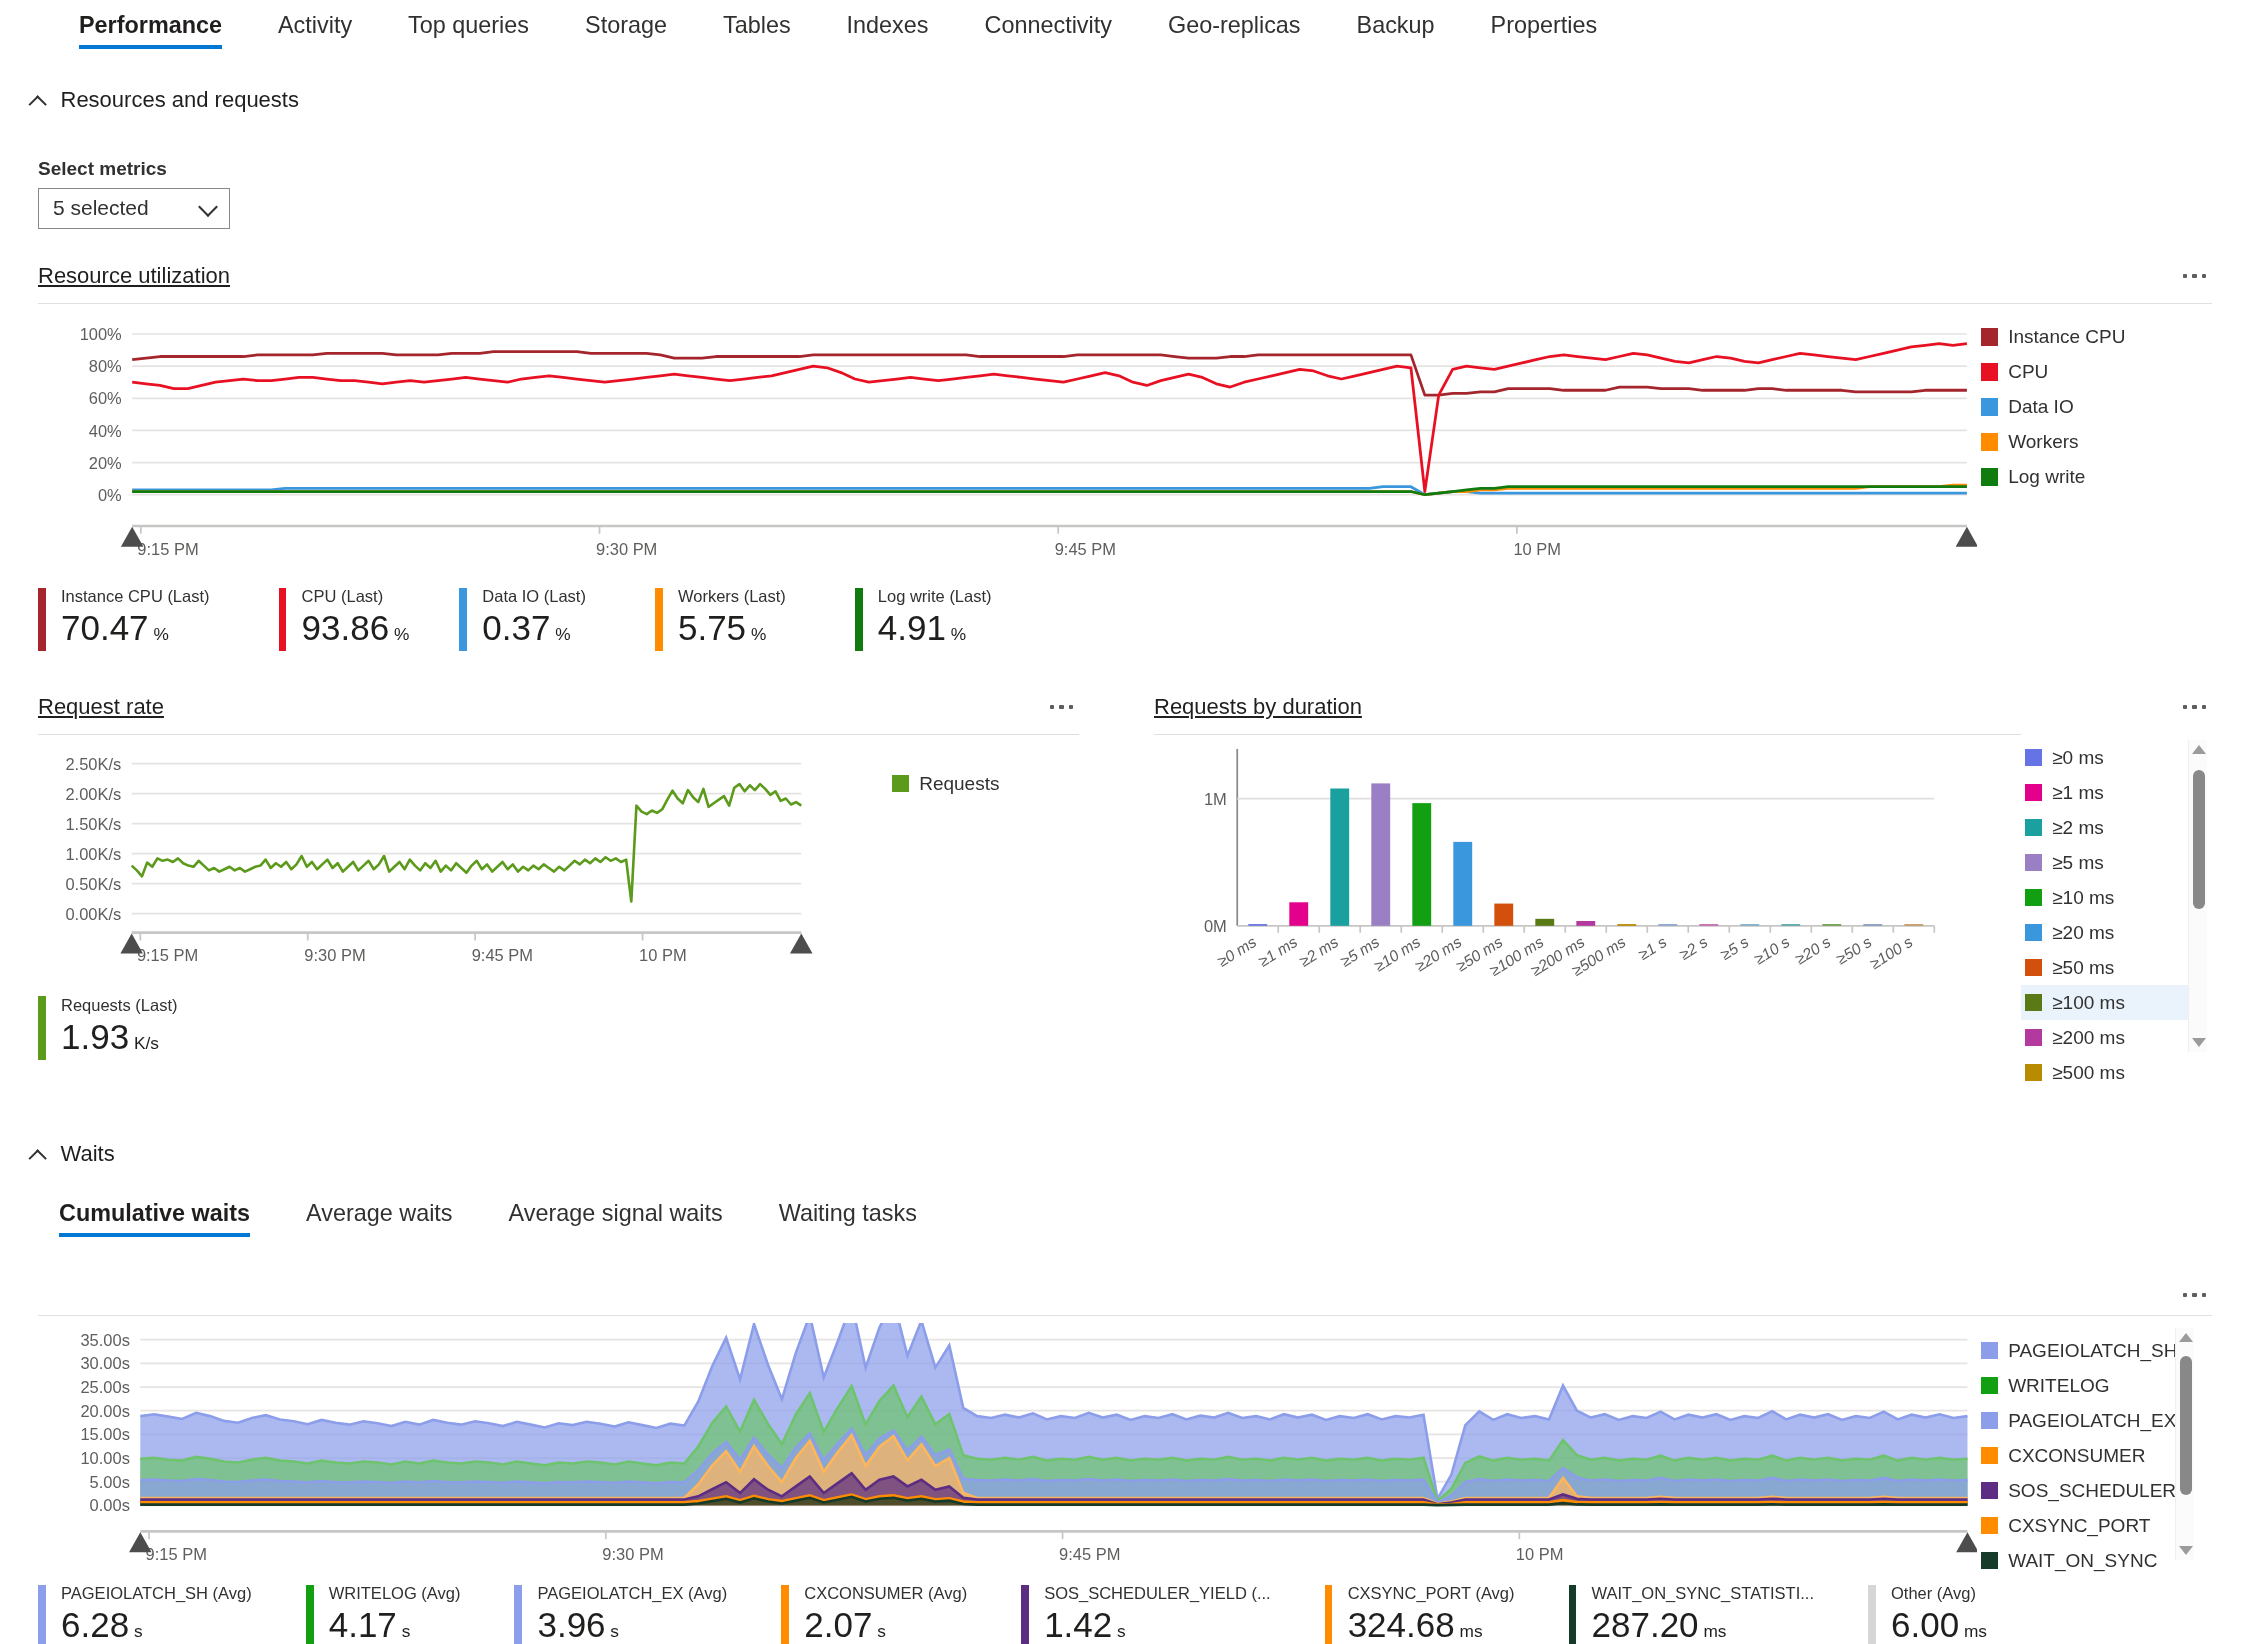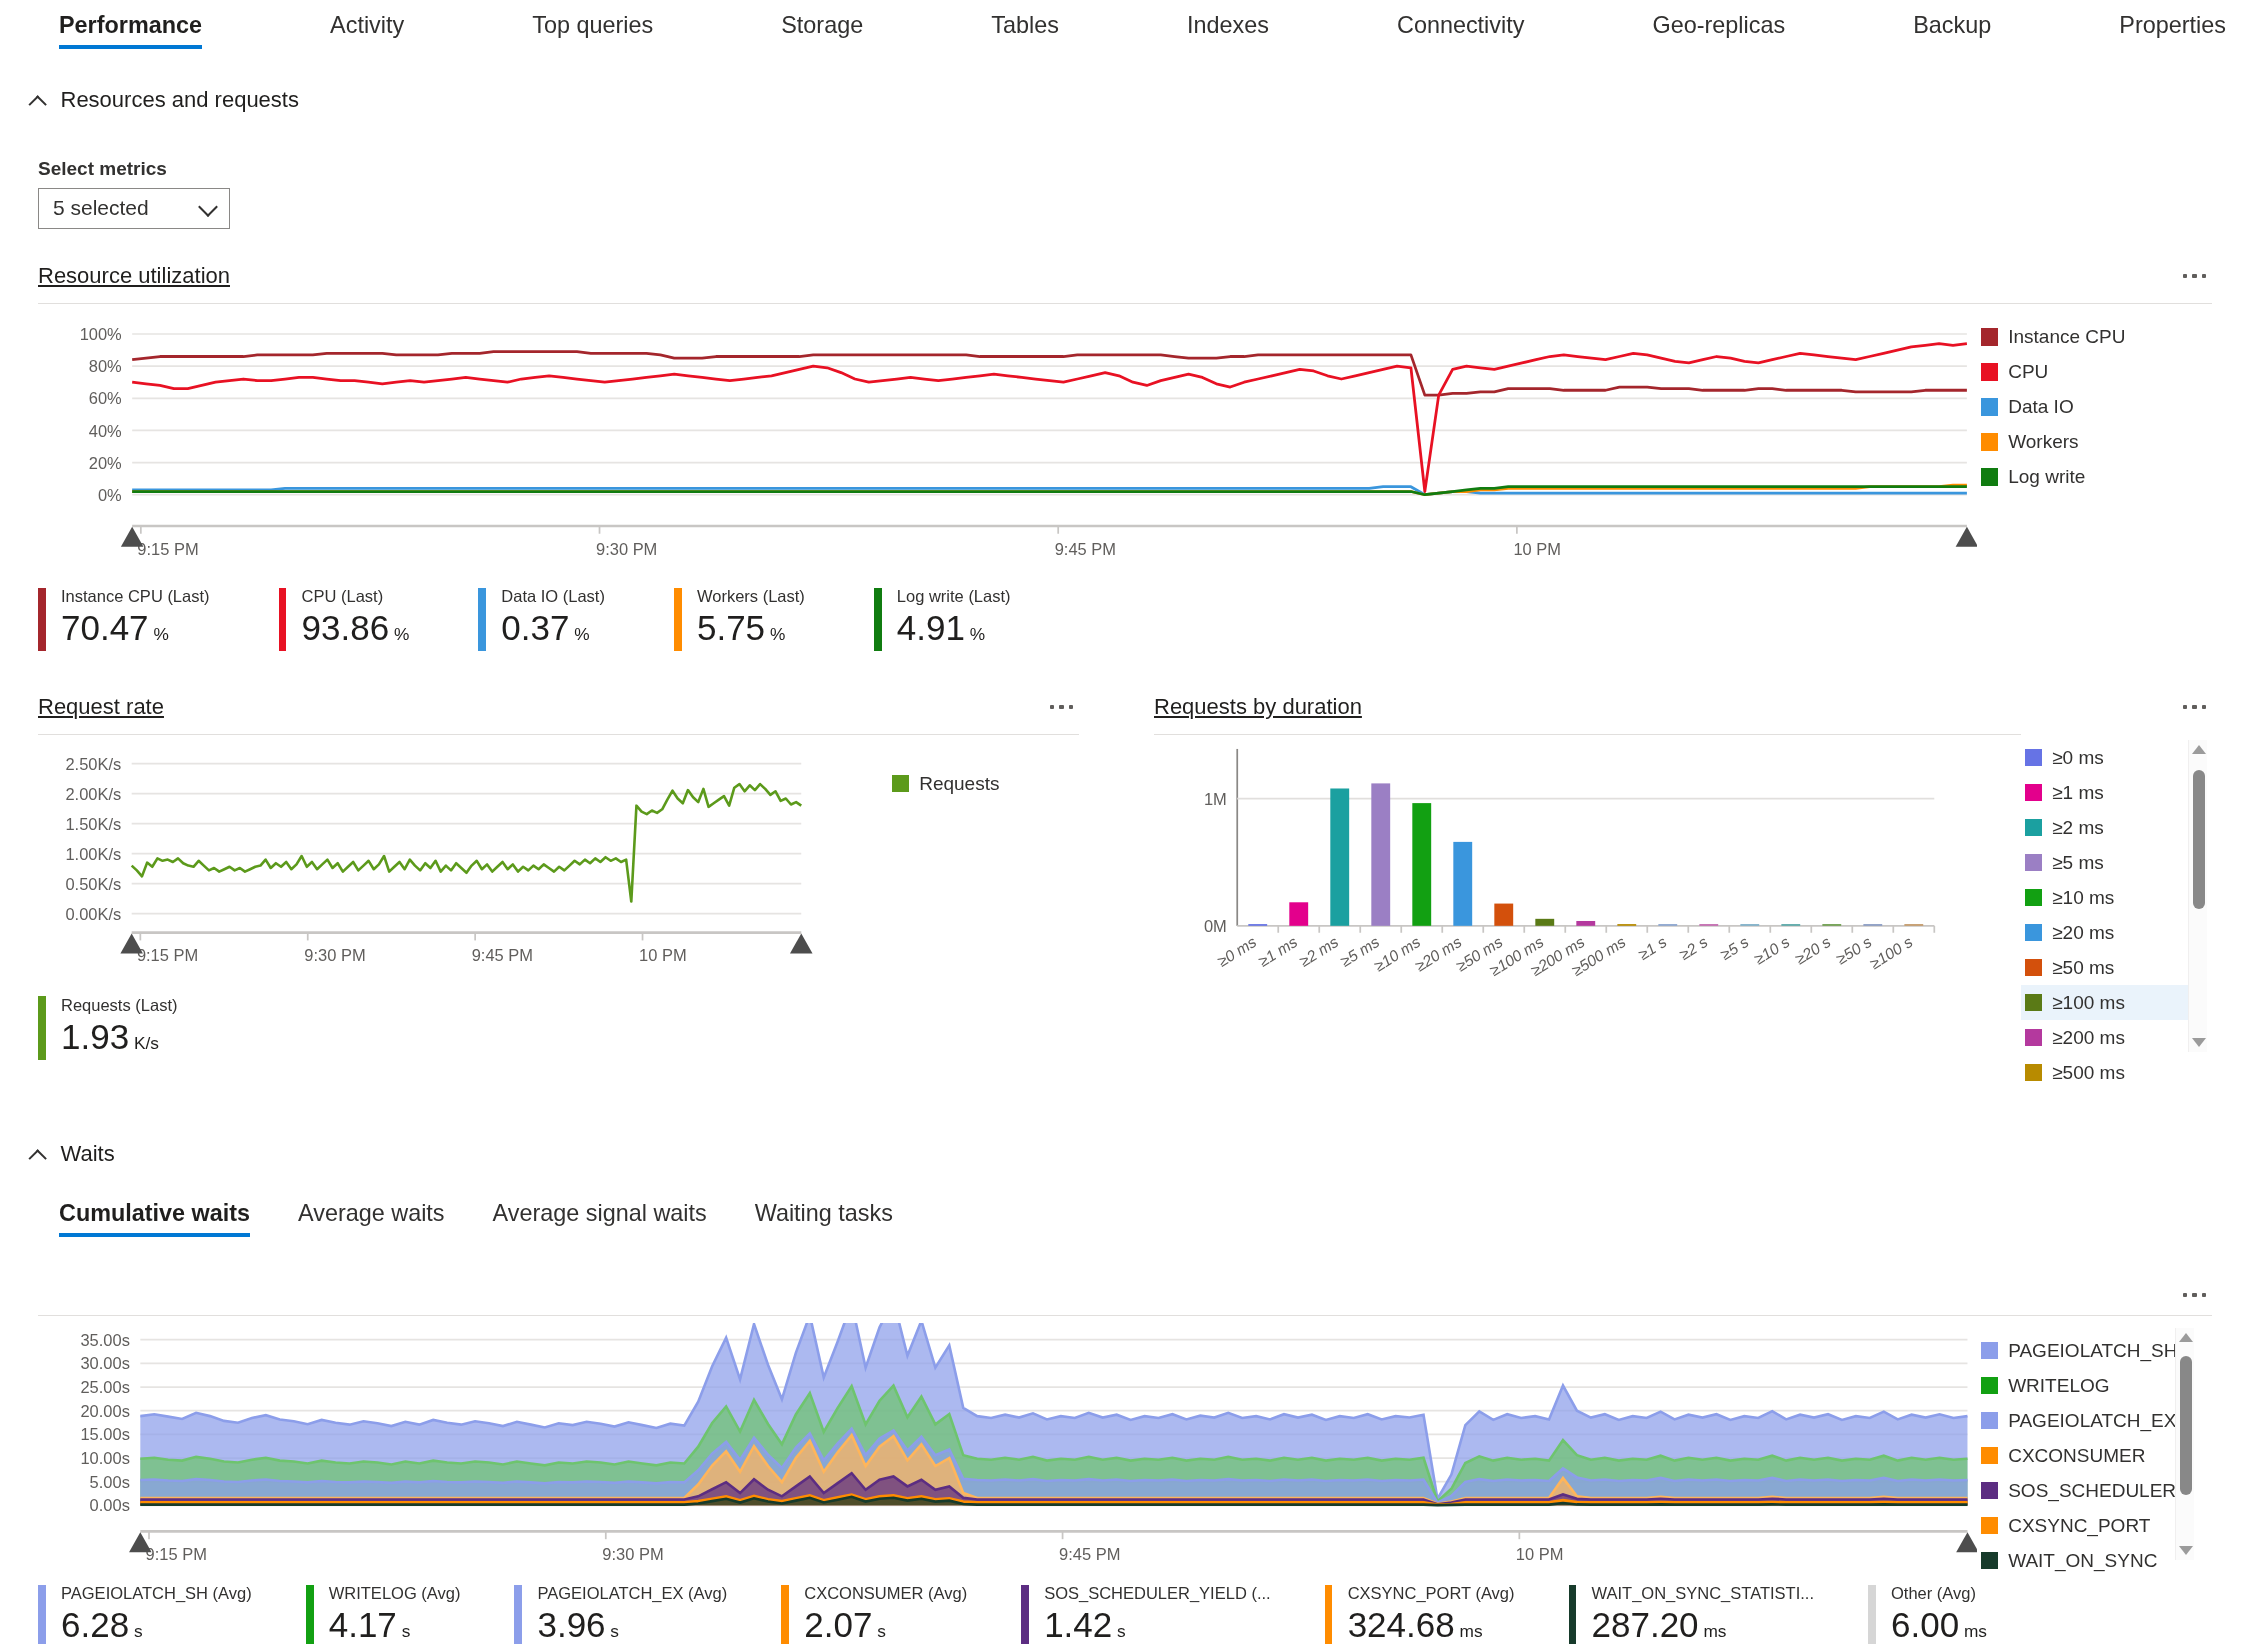--- a/index.html
+++ b/index.html
@@ -8,24 +8,23 @@
     background: #ffffff;
     font-family: "Liberation Sans", sans-serif;
     color: #323130;
     overflow: hidden;
   }
   .page { position: relative; width: 2250px; height: 1645px; }
 
   
   .tabbar {
     display: flex; align-items: flex-start;
-    padding: 0 0 0 35px;
+    padding: 0 0 0 55px;
     height: 71px;
-    gap: 0;
-    justify-content: space-between;
+    gap: 8px;
   }
   .tab {
     position: relative;
     font-size: 23.4px;
     color: #323130;
     padding: 12px 24px 19px 24px;
     cursor: pointer;
     white-space: nowrap;
   }
   .tab.active { font-weight: 600; color: #201f1e; }
@@ -216,21 +215,21 @@
             <span>Log write</span>
           </div>
         </div>
     </div>
     <div class="cards" style="margin-top:12px; margin-left:0;" id="cards-res">
         <div class="card" style="margin-right: 69px;">
           <span class="bar" style="background: rgb(164, 38, 44);"></span>
           <div class="cap">Instance CPU (Last)</div>
           <div class="val">70.47<span class="unit"> %</span></div>
         </div>
-        <div class="card" style="margin-right: 69px;">
+        <div class="card" style="margin-right: 50px;">
           <span class="bar" style="background: rgb(232, 17, 35);"></span>
           <div class="cap">CPU (Last)</div>
           <div class="val">93.86<span class="unit"> %</span></div>
         </div>
         <div class="card" style="margin-right: 69px;">
           <span class="bar" style="background: rgb(58, 150, 221);"></span>
           <div class="cap">Data IO (Last)</div>
           <div class="val">0.37<span class="unit"> %</span></div>
         </div>
         <div class="card" style="margin-right: 69px;">

